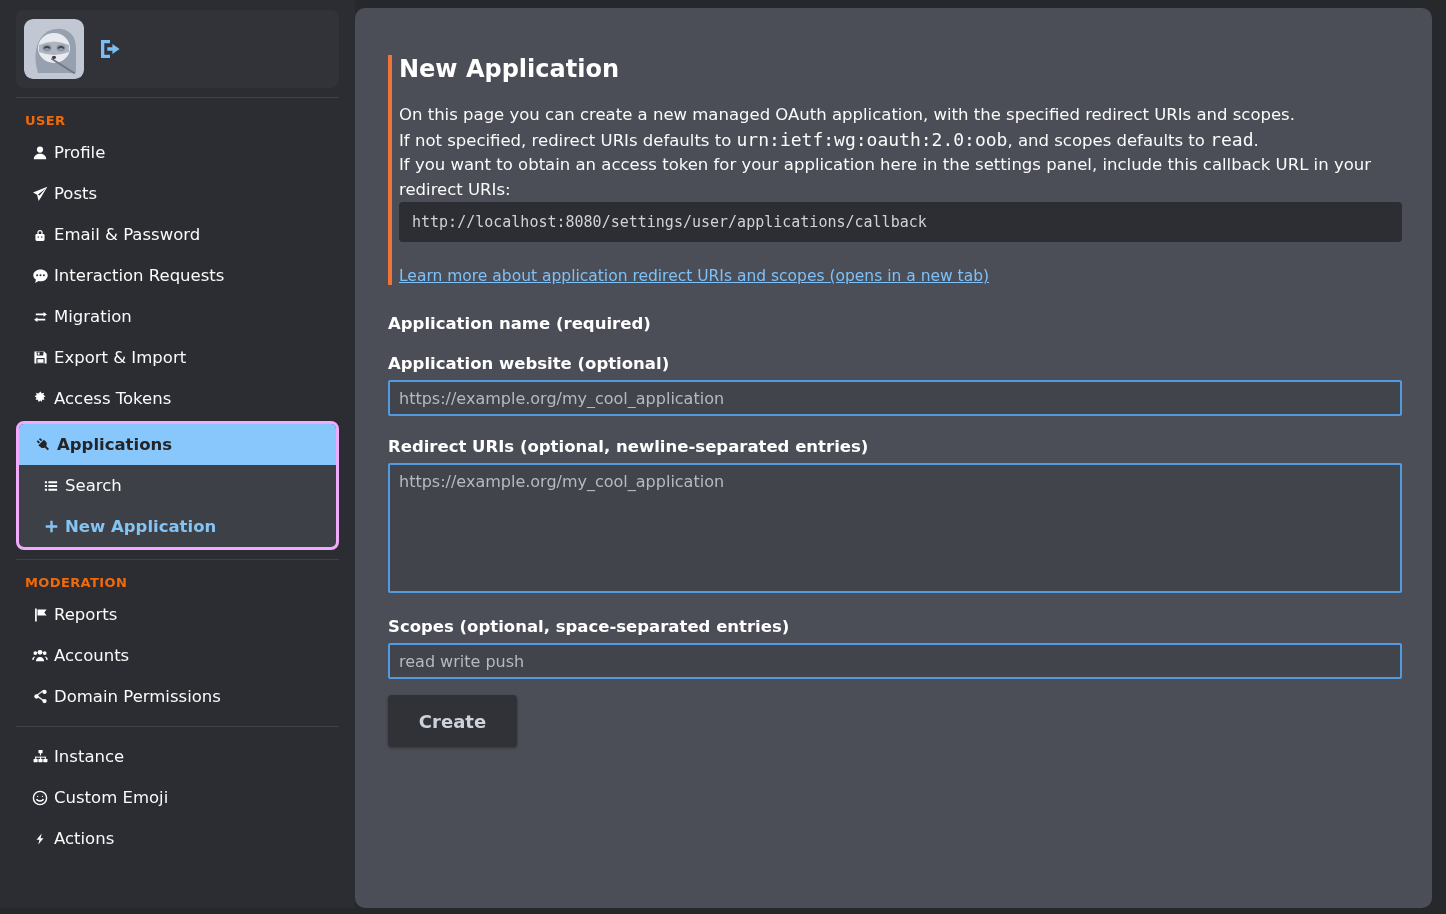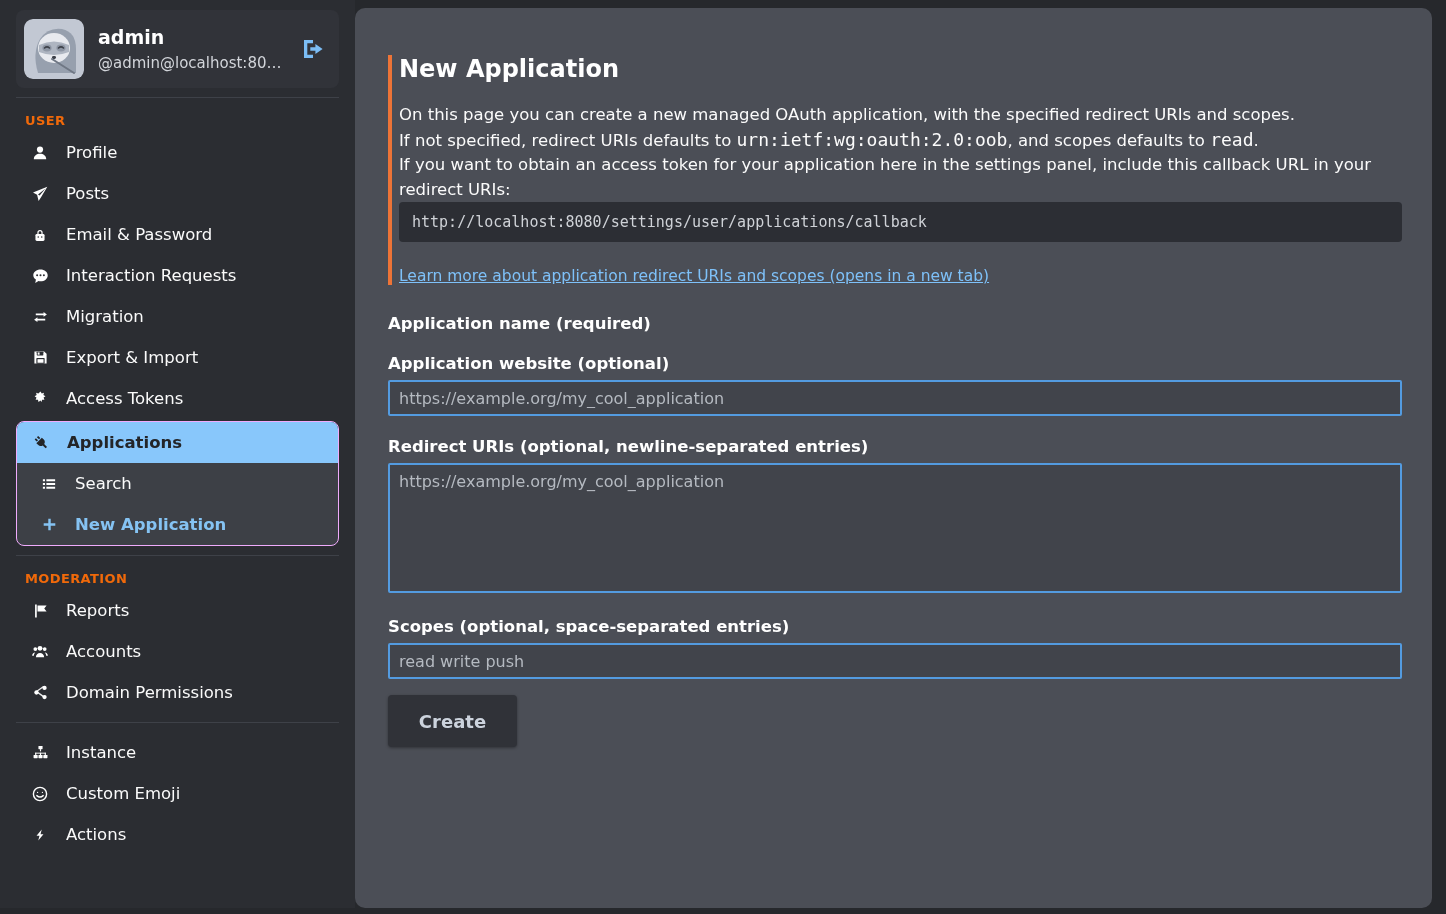--- a/index.html
+++ b/index.html
@@ -28,28 +28,28 @@
   .user-handle { font-size: 15px; color: #d2d5da; white-space: nowrap; overflow: hidden; }
   .logout-btn { flex: 0 0 auto; color: #7bbdf5; cursor: pointer; display: flex; align-items: center; padding-right: 4px; }
 
   .divider { border: none; border-top: 1px solid #3e4148; margin: 9px 0; }
 
   .section-header {
     color: #f0690a; font-weight: bold; font-size: 13px;
     letter-spacing: 0.03em; padding: 6px 0 4px 9px;
   }
   .nav-item {
-    display: flex; align-items: center; gap: 16px;
+    display: flex; align-items: center; gap: 4px;
     padding: 11px 8px 11px 14px; font-size: 16.5px; color: #fbfbfb;
     cursor: pointer; border-radius: 6px;
   }
   .nav-item .ico { width: 20px; display: flex; justify-content: center; color: #ffffff; flex: 0 0 auto; }
 
   .nav-group {
-    border: 1px solid #f0abfc; border-radius: 8px; overflow: hidden;
+    border: 3px solid #f0abfc; border-radius: 8px; overflow: hidden;
     margin: 2px 0; background: #3d4046;
   }
   .nav-group .nav-item.active {
     background: #88c7fb; color: #232528; font-weight: bold; border-radius: 0;
   }
   .nav-group .nav-item.active .ico { color: #232528; }
   .nav-sub .nav-item { padding-left: 22px; border-radius: 0; }
   .nav-sub .nav-item.selected { color: #85c3f3; font-weight: bold; }
   .nav-sub .nav-item.selected .ico { color: #85c3f3; }
 
@@ -106,24 +106,20 @@
       <path d="M14 54 Q8 34 16 20 Q24 8 38 10 Q52 13 52 30 L52 54 Z" fill="#97a0ae"></path>
       <ellipse cx="30" cy="29" rx="16" ry="15" fill="#e8eaef"></ellipse>
       <path d="M15 26 q15 -7 30 0 l0 7 q-15 6 -30 0 Z" fill="#aeb5c1"></path>
       <ellipse cx="23" cy="29" rx="4.6" ry="3.4" fill="#8d95a3"></ellipse>
       <ellipse cx="37" cy="29" rx="4.6" ry="3.4" fill="#8d95a3"></ellipse>
       <path d="M20.5 29 q2.5 -2.4 5 0" stroke="#3c4049" stroke-width="1.6" fill="none" stroke-linecap="round"></path>
       <path d="M34.5 29 q2.5 -2.4 5 0" stroke="#3c4049" stroke-width="1.6" fill="none" stroke-linecap="round"></path>
       <rect x="28" y="37" width="4" height="3" rx="1.4" fill="#3c4049"></rect>
       <path d="M50 54 L28 40" stroke="#6f7784" stroke-width="2" stroke-linecap="round"></path>
     </svg>
-    <div class="user-meta">
-      <div class="user-name">admin</div>
-      <div class="user-handle">@admin@localhost:80…</div>
-    </div>
     <span class="logout-btn">
       <svg class="i" width="24" height="24" viewBox="0 0 16 16" fill="currentColor">
         <path d="M2 2h6v2.2H4.2v7.6H8V14H2V2z"></path>
         <path d="M9.6 4.6 14.4 8l-4.8 3.4V9.1H6.2V6.9h3.4V4.6z"></path>
       </svg>
     </span>
   </div>
 
   <hr class="divider">
 

